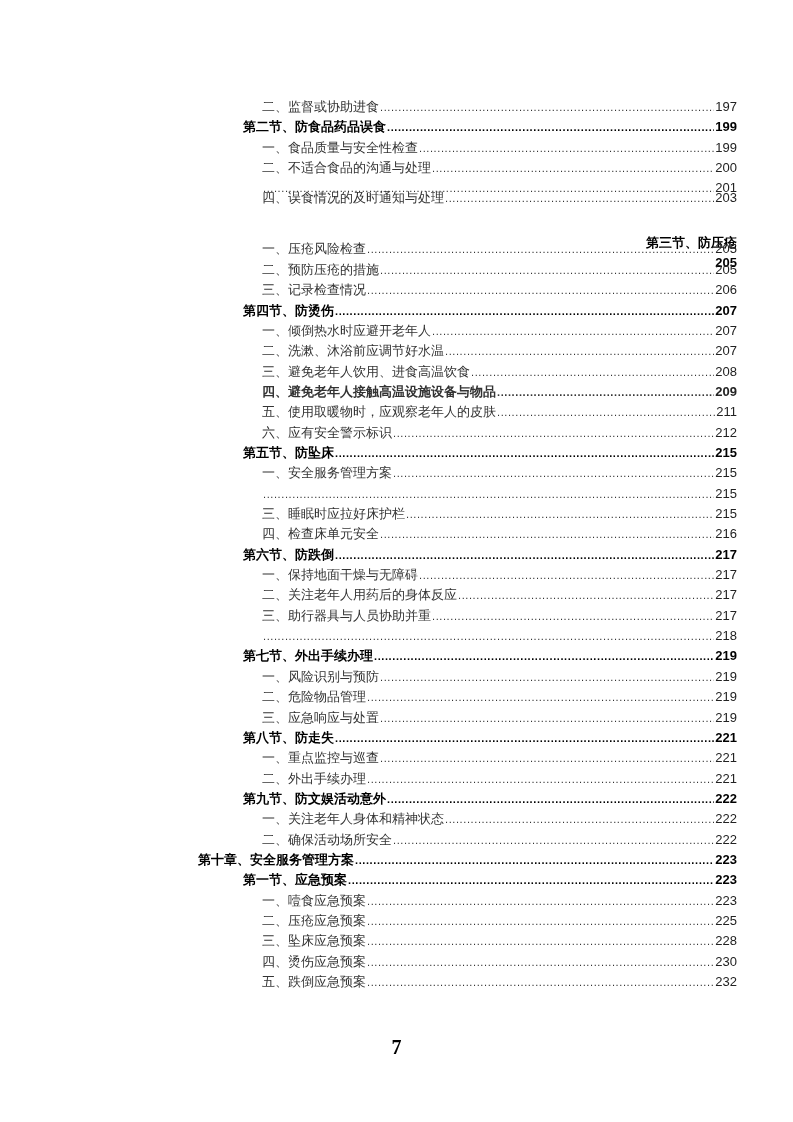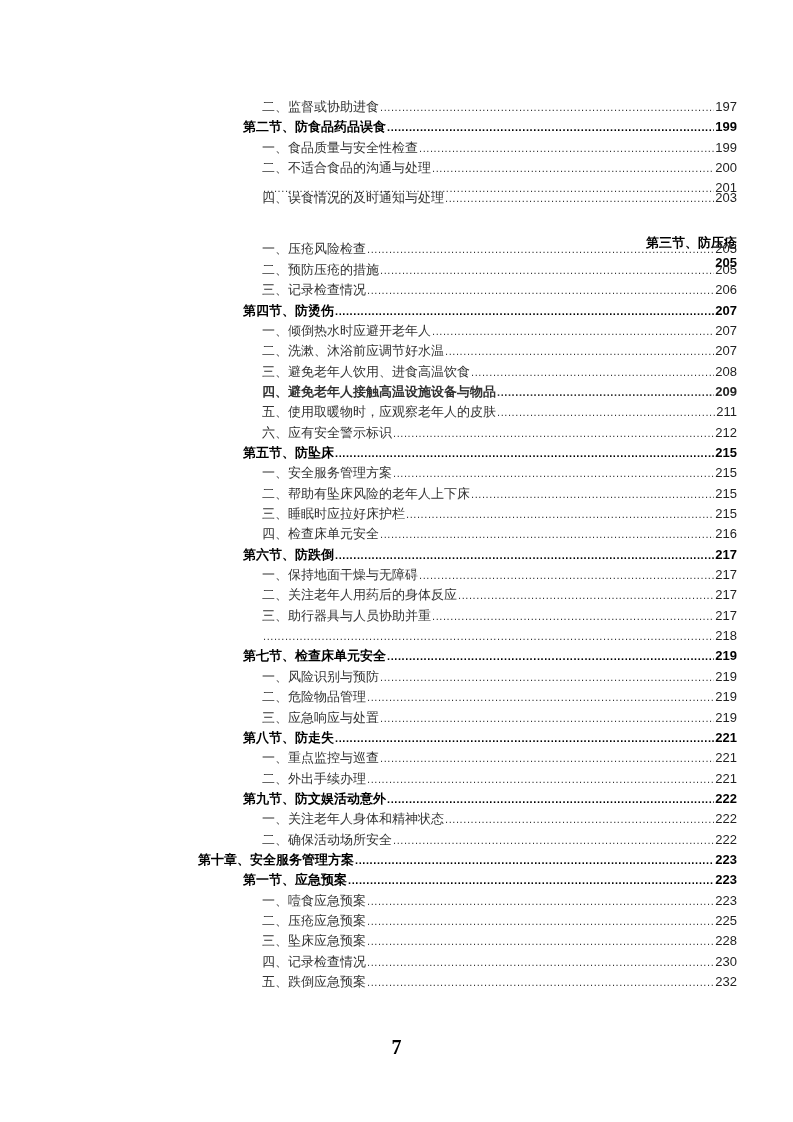--- a/index.html
+++ b/index.html
@@ -122,21 +122,20 @@
         <span class="title">第五节、防坠床</span>
         <span class="leader"></span>
         <span class="page-no">215</span>
       </div>
       <div class="row l2" style="top: 366.3px;">
         <span class="title">一、安全服务管理方案</span>
         <span class="leader"></span>
         <span class="page-no">215</span>
       </div>
       <div class="row l2" style="top: 386.65px;">
-        <span class="title">二、帮助有坠床风险的老年人上下床</span>
         <span class="leader"></span>
         <span class="page-no">215</span>
       </div>
       <div class="row l2" style="top: 407px;">
         <span class="title">三、睡眠时应拉好床护栏</span>
         <span class="leader"></span>
         <span class="page-no">215</span>
       </div>
       <div class="row l2" style="top: 427.35px;">
         <span class="title">四、检查床单元安全</span>
@@ -161,21 +160,21 @@
       <div class="row l2" style="top: 508.75px;">
         <span class="title">三、助行器具与人员协助并重</span>
         <span class="leader"></span>
         <span class="page-no">217</span>
       </div>
       <div class="row l2" style="top: 529.1px;">
         <span class="leader"></span>
         <span class="page-no">218</span>
       </div>
       <div class="row l1" style="top: 549.45px;">
-        <span class="title">第七节、检查床单元安全</span>
+        <span class="title">第七节、外出手续办理</span>
         <span class="leader"></span>
         <span class="page-no">219</span>
       </div>
       <div class="row l2" style="top: 569.8px;">
         <span class="title">一、风险识别与预防</span>
         <span class="leader"></span>
         <span class="page-no">219</span>
       </div>
       <div class="row l2" style="top: 590.15px;">
         <span class="title">二、危险物品管理</span>
@@ -236,21 +235,21 @@
         <span class="title">二、压疮应急预案</span>
         <span class="leader"></span>
         <span class="page-no">225</span>
       </div>
       <div class="row l2" style="top: 834.35px;">
         <span class="title">三、坠床应急预案</span>
         <span class="leader"></span>
         <span class="page-no">228</span>
       </div>
       <div class="row l2" style="top: 854.7px;">
-        <span class="title">四、记录检查情况</span>
+        <span class="title">四、烫伤应急预案</span>
         <span class="leader"></span>
         <span class="page-no">230</span>
       </div>
       <div class="row l2" style="top: 875.05px;">
         <span class="title">五、跌倒应急预案</span>
         <span class="leader"></span>
         <span class="page-no">232</span>
       </div>
     </div>
   <div class="folio">7</div>

